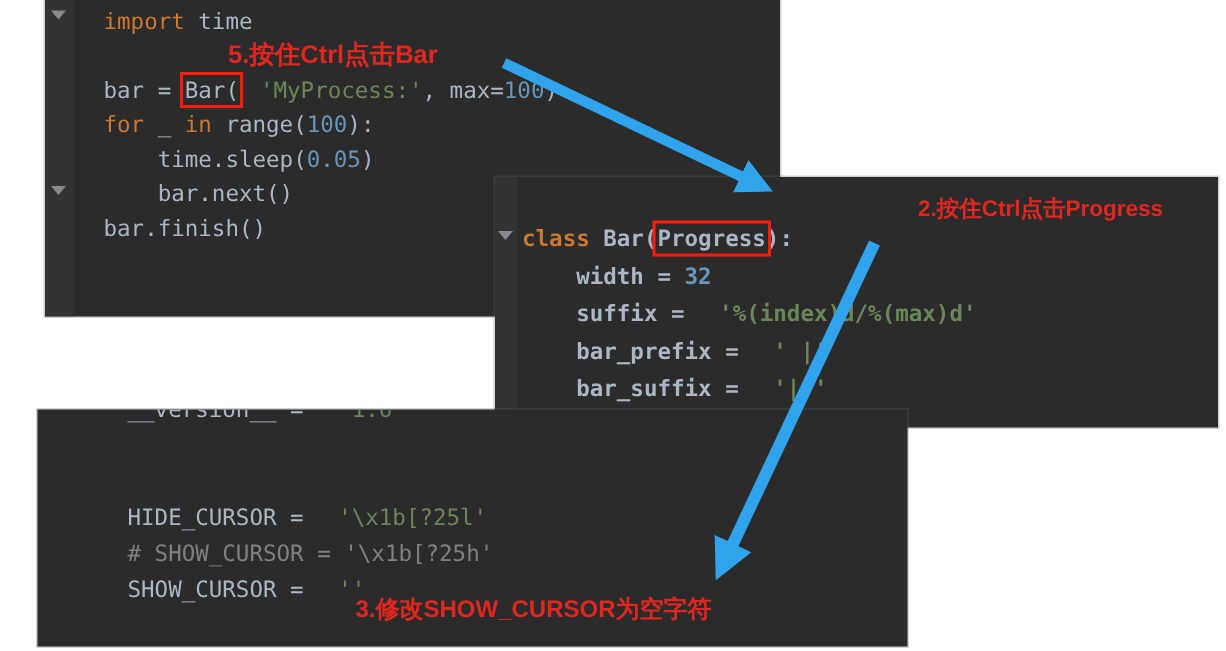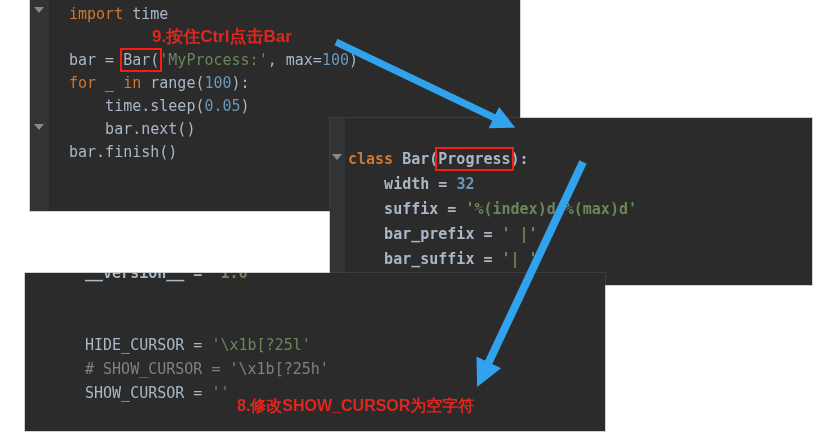--- a/index.html
+++ b/index.html
@@ -35,24 +35,24 @@
   #panel-caller { left:30px; top:0; width:490px; height:211px; z-index:1;padding-left:16px; }
   #panel-caller .gutter { width:19px; }
   #panel-caller .code { padding:3px 0 0 23px; line-height:23px; }
 
   #panel-bar { left:330px; top:118px; width:482px; height:167px; z-index:2; }
   #panel-bar .gutter { width:15px; }
   #panel-bar .code { padding:29px 0 0 18px; line-height:25px;font-weight:bold; }
 
   #panel-progress { left:25px; top:273px; width:580px; height:158px; z-index:3; }
   #panel-progress .code { padding:0 0 0 60px; line-height:24px; }
-  #panel-progress .line:first-child { margin-top:-12px;font-weight:bold; }
+  #panel-progress .line:first-child { margin-top:-12px; }
 
   .tok-kw    { color:var(--keyword,#cc7832); }
-  .tok-str   { color:var(--string,#6a8759); }
+  .tok-str   { color:var(--string,#6a8759);margin-left:14px; }
   .tok-num   { color:var(--number,#6897bb); }
   .tok-com   { color:var(--comment,#808080); }
   .tok-plain { color:var(--plain,#a9b7c6); }
   .tok-box   { outline:2px solid var(--box-red,#fb1c0e); outline-offset:1px; }
 
   .annot {
     position:absolute; z-index:20; white-space:nowrap;
     color:var(--annotation-red,#e0261f); font-weight:600;
   }
   #step-1 { left:152px; top:25px;  font-size:17px; }
@@ -80,22 +80,23 @@
     <div class="gutter">
       <span class="fold" style="left:2px; top:36px;"></span>
     </div>
     <div class="code"><div class="line"><span class="tok-kw">class</span><span class="tok-plain"> Bar(</span><span class="tok-plain tok-box">Progress</span><span class="tok-plain">):</span></div><div class="line"><span class="tok-plain">    width = </span><span class="tok-num">32</span></div><div class="line"><span class="tok-plain">    suffix = </span><span class="tok-str">'%(index)d/%(max)d'</span></div><div class="line"><span class="tok-plain">    bar_prefix = </span><span class="tok-str">' |'</span></div><div class="line"><span class="tok-plain">    bar_suffix = </span><span class="tok-str">'| '</span></div></div>
   </section>
 
   <section class="panel" id="panel-progress">
     <div class="code"><div class="line"><span class="tok-plain">__version__ = </span><span class="tok-str">'1.6'</span></div><div class="line">&nbsp;</div><div class="line">&nbsp;</div><div class="line"><span class="tok-plain">HIDE_CURSOR = </span><span class="tok-str">'\x1b[?25l'</span></div><div class="line"><span class="tok-com"># SHOW_CURSOR = '\x1b[?25h'</span></div><div class="line"><span class="tok-plain">SHOW_CURSOR = </span><span class="tok-str">''</span></div></div>
   </section>
 
-  <div class="annot" id="step-1">9.按住Ctrl点击Bar</div>
-  <div class="annot" id="step-3">8.修改SHOW_CURSOR为空字符</div>
+  <div class="annot" id="step-1">5.按住Ctrl点击Bar</div>
+  <div class="annot" id="step-2">2.按住Ctrl点击Progress</div>
+  <div class="annot" id="step-3">3.修改SHOW_CURSOR为空字符</div>
 
   <svg class="arrows" width="817" height="434" viewBox="0 0 817 434">
     <defs>
       <marker id="arrow-head" viewBox="0 0 10 10" refX="1.5" refY="5" markerWidth="3.4" markerHeight="3.4" orient="auto">
         <path d="M0,0 L10,5 L0,10 z"></path>
       </marker>
     </defs>
     <line class="arrow" x1="336" y1="42" x2="497" y2="119" stroke-width="7" marker-end="url(#arrow-head)"></line>
     <line class="arrow" x1="583" y1="162" x2="487" y2="366" stroke-width="8" marker-end="url(#arrow-head)"></line>
   </svg>

